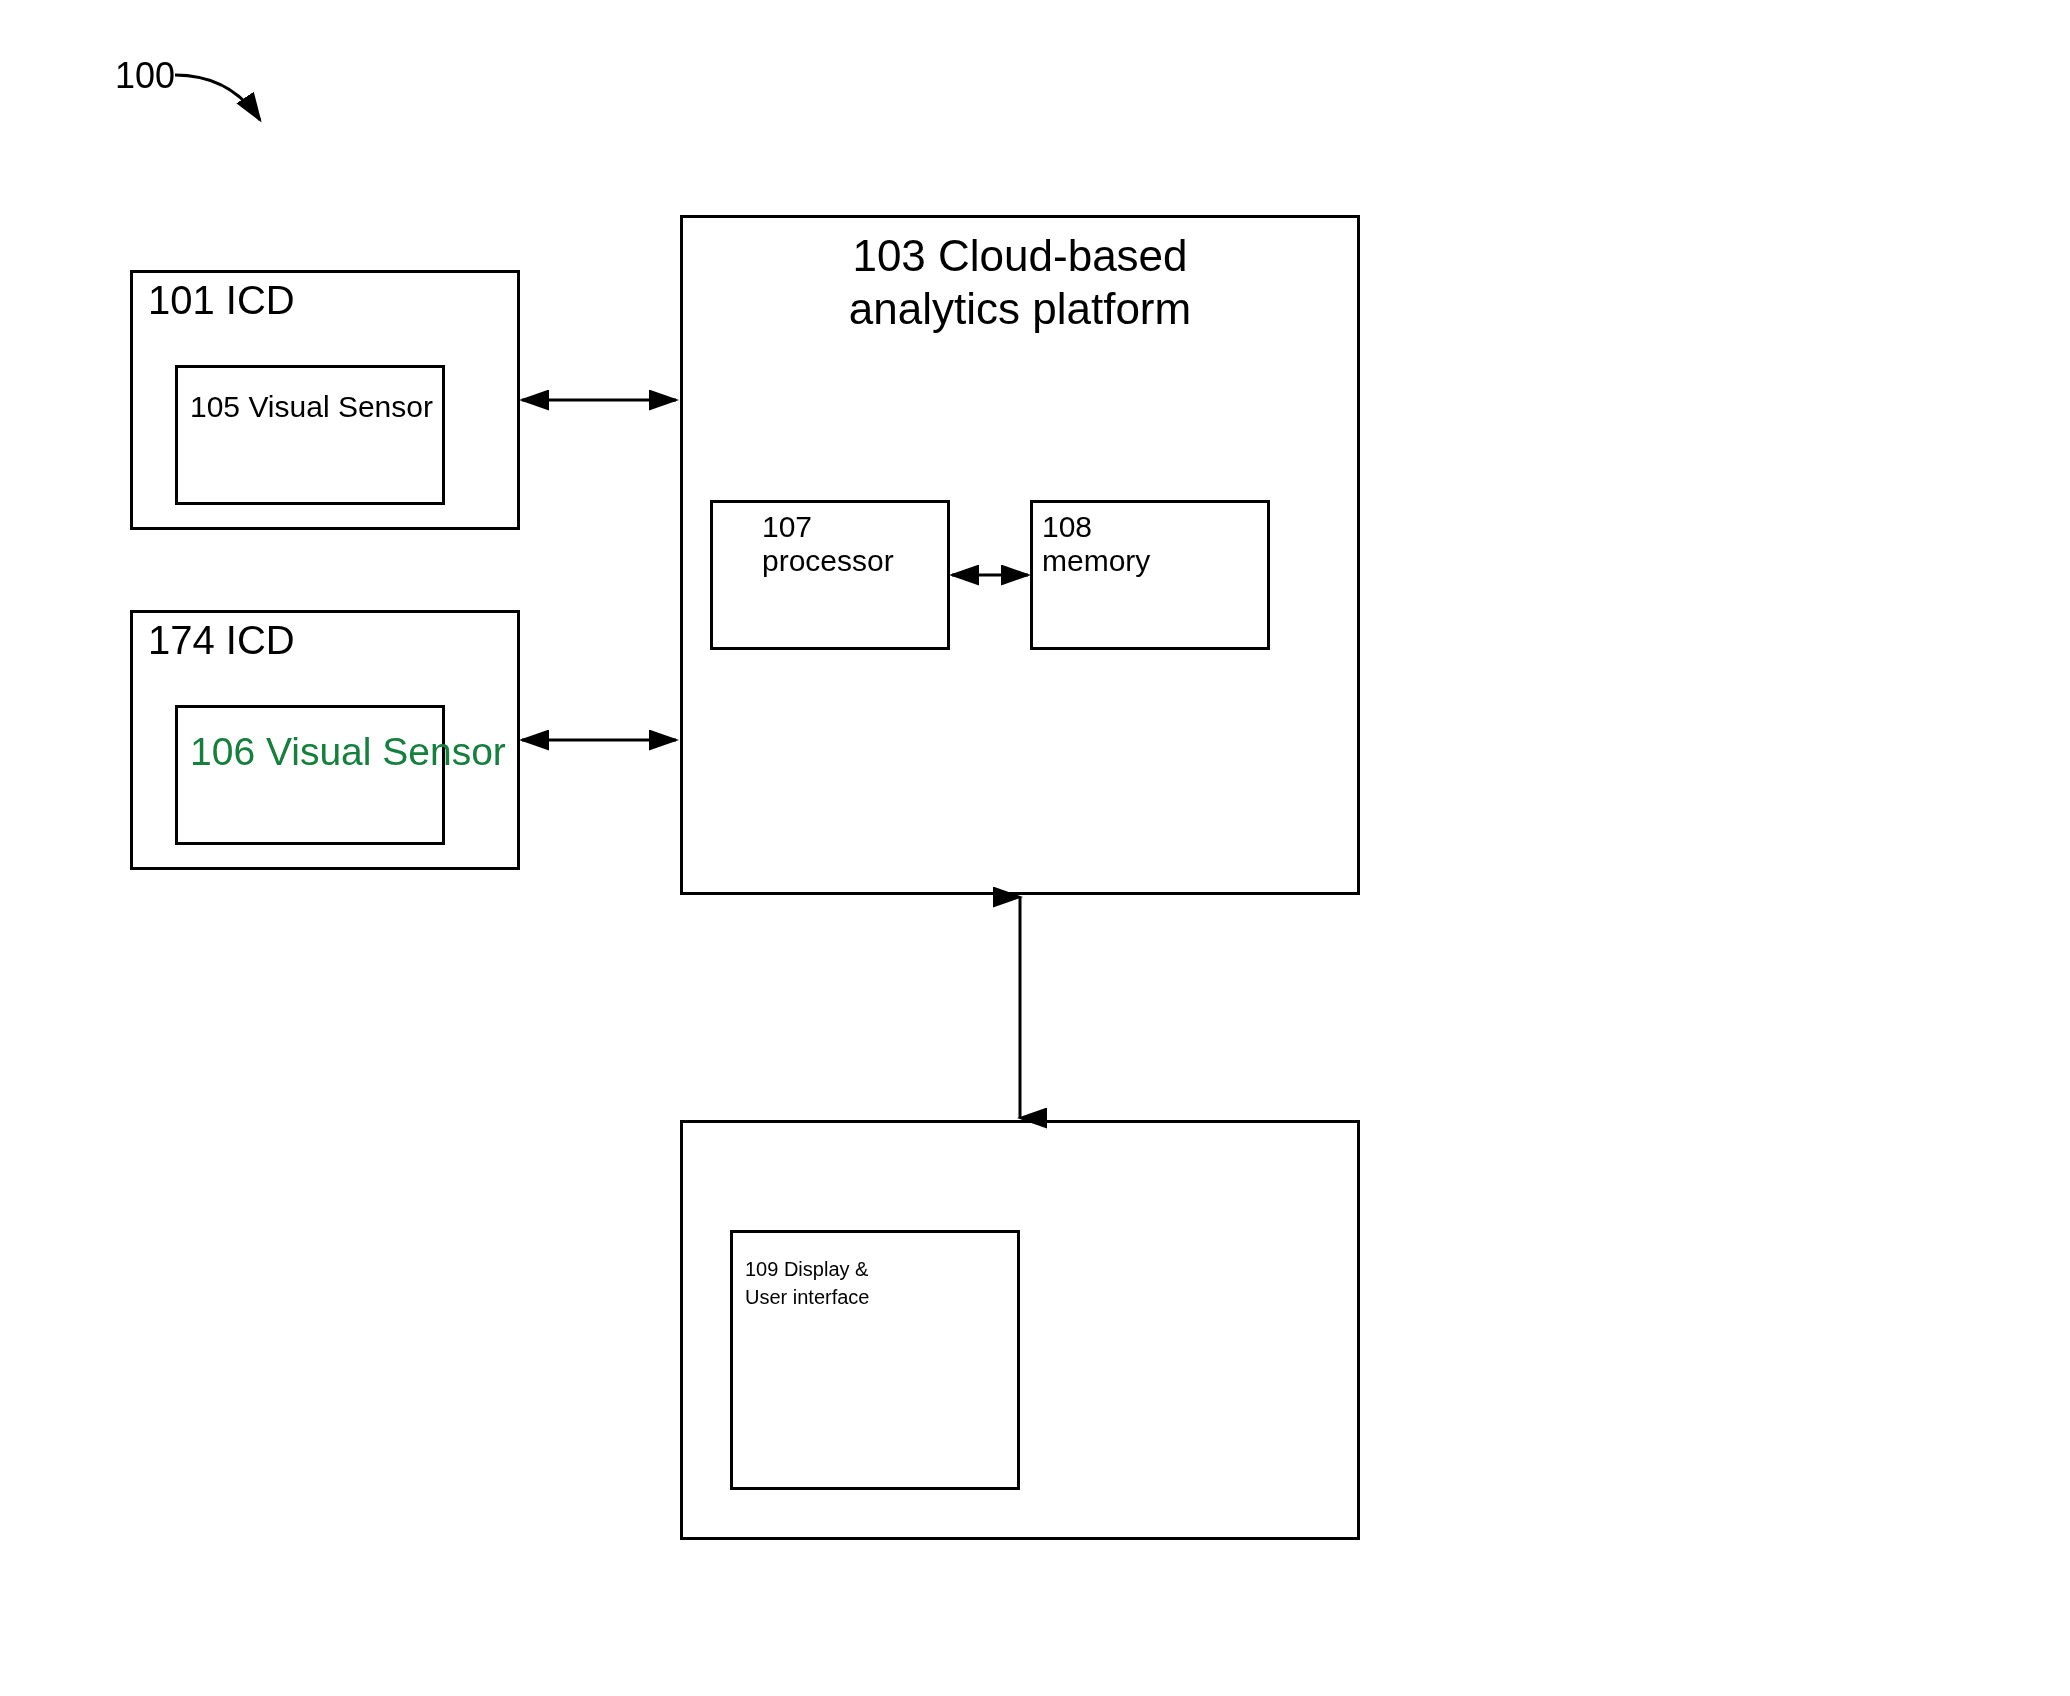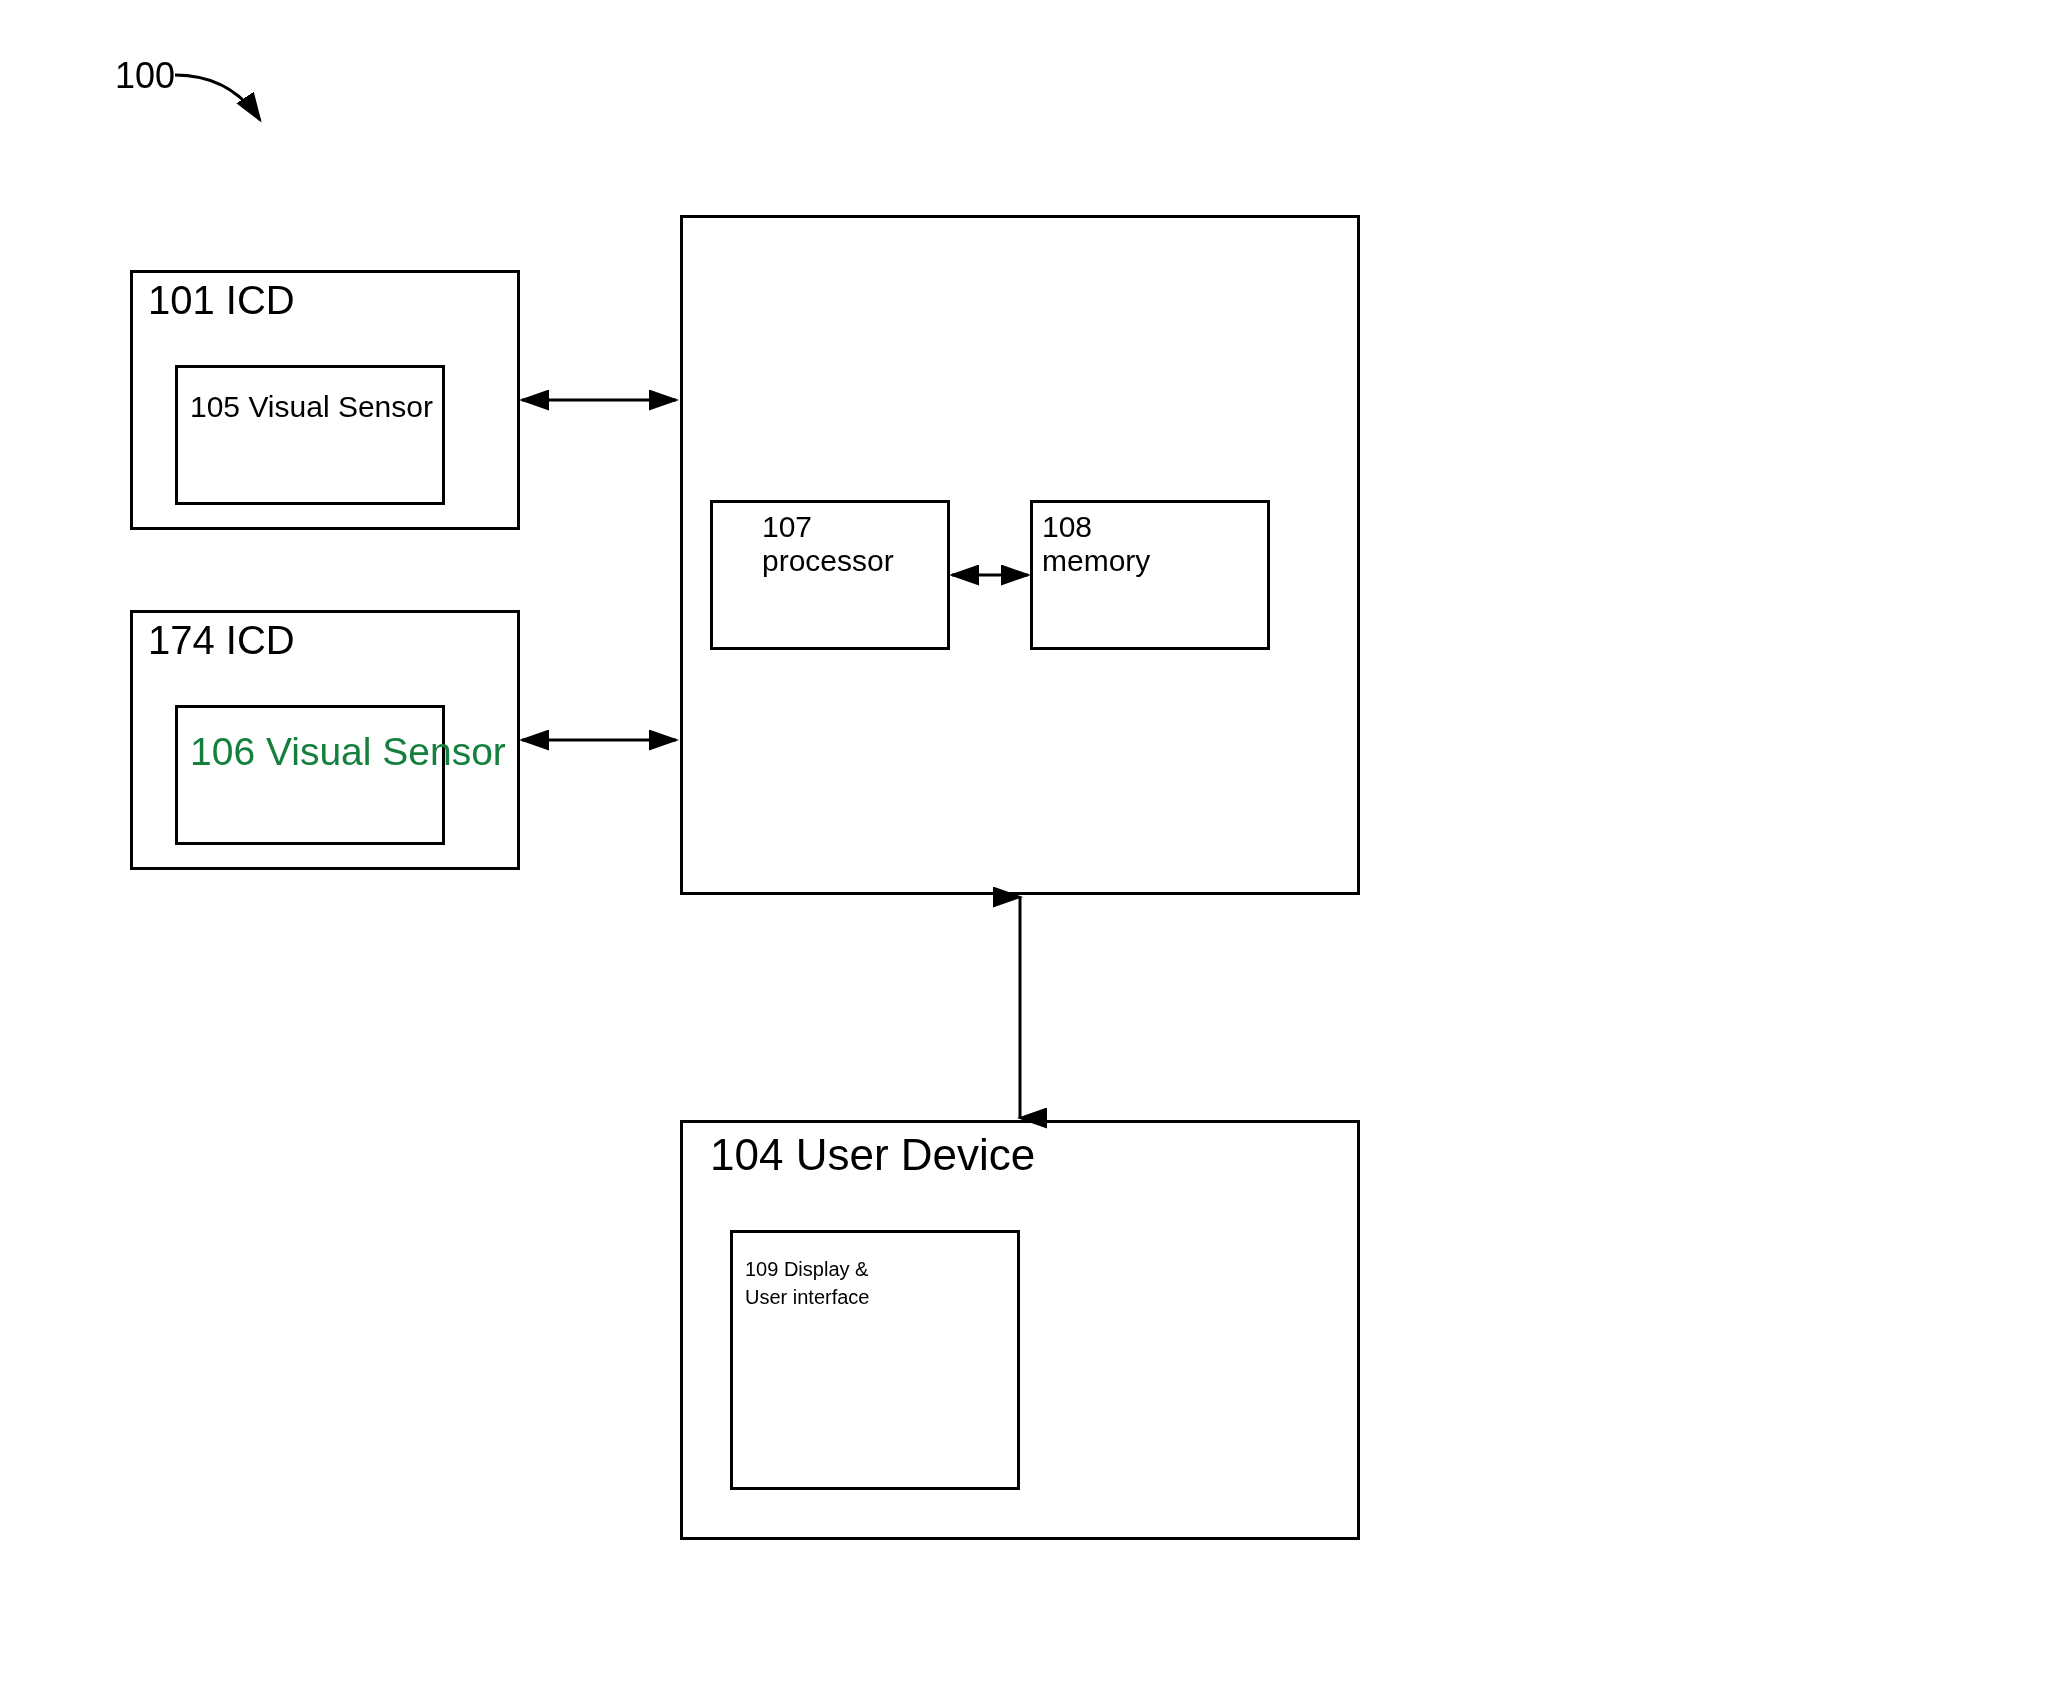--- a/index.html
+++ b/index.html
@@ -239,26 +239,26 @@
   <div class="box-105"></div>
   <div class="box-105-label">105 Visual Sensor</div>
 
   <div class="box-102"></div>
   <div class="box-102-label">174 ICD</div>
 
   <div class="box-106"></div>
   <div class="box-106-label">106 Visual Sensor</div>
 
   <div class="box-103"></div>
+  <div class="box-103-label">103 Cloud-based<br>analytics platform</div>
 
   <div class="box-107"></div>
   <div class="box-107-label">107<br>processor</div>
 
   <div class="box-108"></div>
   <div class="box-108-label">108<br>memory</div>
 
   <div class="box-104"></div>
-  <div class="box-104-label">104 User Device</div>
 
   <div class="box-109"></div>
   <div class="box-109-label">109 Display &amp;<br>User interface</div>
 
 </div>
 
 </body></html>

